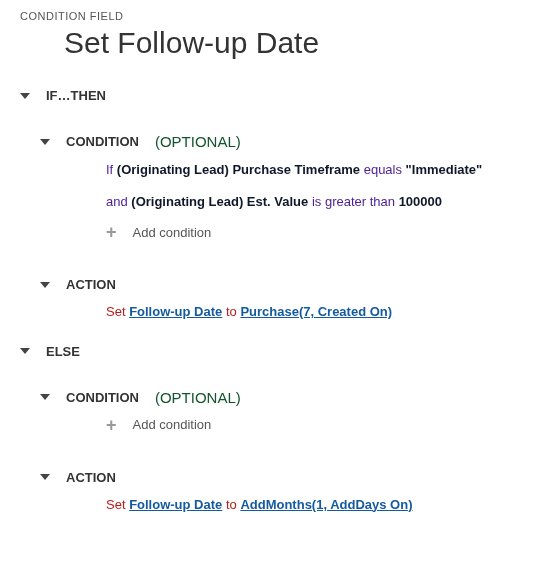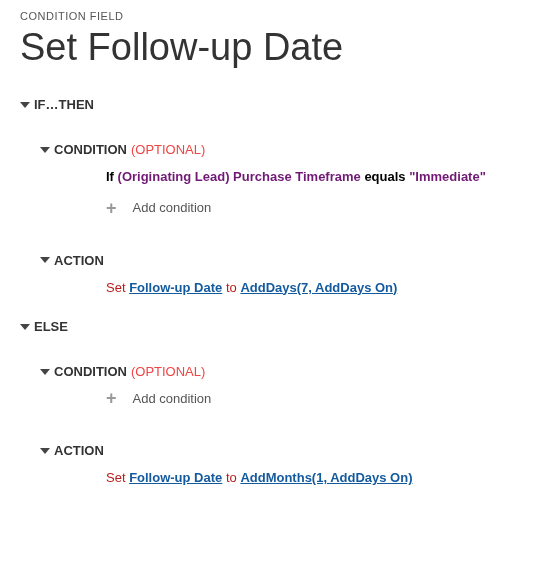--- a/index.html
+++ b/index.html
@@ -10,61 +10,62 @@
     color: #333;
     width: 533px;
   }
   .eyebrow {
     font-size: 11px;
     letter-spacing: 0.5px;
     color: #555;
     margin-bottom: 4px;
   }
   .title {
-    font-size: 38px;
+    font-size: 30px;
     font-weight: 300;
     color: #333;
     margin-bottom: 24px;
+    margin-left: 44px;
   }
   .section {
     margin-bottom: 12px;
   }
   .sec-header {
     display: flex;
     align-items: center;
-    gap: 4px;
+    gap: 16px;
     padding: 4px 0;
     cursor: pointer;
   }
   .caret {
     width: 0; height: 0;
     border-left: 5px solid transparent;
     border-right: 5px solid transparent;
     border-top: 6px solid #444;
     transform: translateY(0);
   }
   .sec-label {
     font-weight: 700;
     font-size: 13px;
     color: #333;
   }
   .optional {
-    font-size: 13px;
-    color: #ef4444;
+    font-size: 15px;
+    color: #14532d;
     font-weight: 400;
     text-align: right;
   }
   .indent-1 { margin-left: 20px; }
   .body-row {
     padding: 6px 0 6px 8px;
     font-size: 13px;
     line-height: 1.5;
   }
-  .green { color: #000000; font-weight: bold; }
-  .green-bold { color: #701a75; font-weight: 700; }
+  .green { color: #4c1d95; }
+  .green-bold { color: #0f172a; font-weight: 700; }
   .blue { color: #b91c1c; }
   .blue-bold { color: #145a9e; font-weight: 700; text-decoration: underline; }
   .add-row {
     display: flex;
     align-items: center;
     gap: 16px;
     padding: 6px 0 10px 8px;
     font-size: 13px;
     color: #555;
     cursor: pointer;
@@ -96,35 +97,38 @@
   <div class="subsection indent-1">
     <div class="sec-header">
       <span class="caret"></span>
       <span class="sec-label">CONDITION</span>
       <span class="optional">(OPTIONAL)</span>
     </div>
     <div class="cond-body">
       <div class="body-row">
         <span class="green">If </span><span class="green-bold">(Originating Lead) Purchase Timeframe</span><span class="green"> equals </span><span class="green-bold">"Immediate"</span>
       </div>
+      <div class="body-row">
+        <span class="green">and </span><span class="green-bold">(Originating Lead) Est. Value</span><span class="green"> is greater than </span><span class="green-bold">100000</span>
+      </div>
       <div class="add-row">
         <span class="plus">+</span>
         <span>Add condition</span>
       </div>
     </div>
   </div>
 
   <div class="subsection indent-1">
     <div class="sec-header">
       <span class="caret"></span>
       <span class="sec-label">ACTION</span>
     </div>
     <div class="cond-body">
       <div class="body-row">
-        <span class="blue">Set </span><span class="blue-bold">Follow-up Date</span><span class="blue"> to </span><span class="blue-bold">AddDays(7, AddDays On)</span>
+        <span class="blue">Set </span><span class="blue-bold">Follow-up Date</span><span class="blue"> to </span><span class="blue-bold">Purchase(7, Created On)</span>
       </div>
     </div>
   </div>
 </div>
 
 <div class="section">
   <div class="sec-header">
     <span class="caret"></span>
     <span class="sec-label">ELSE</span>
   </div>

